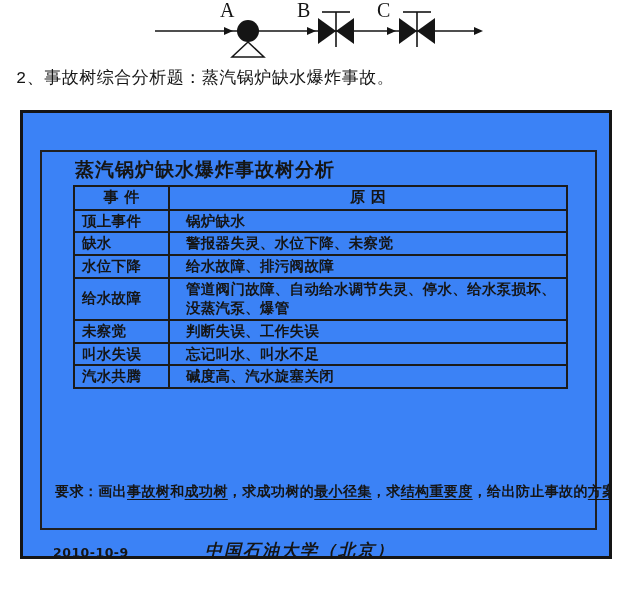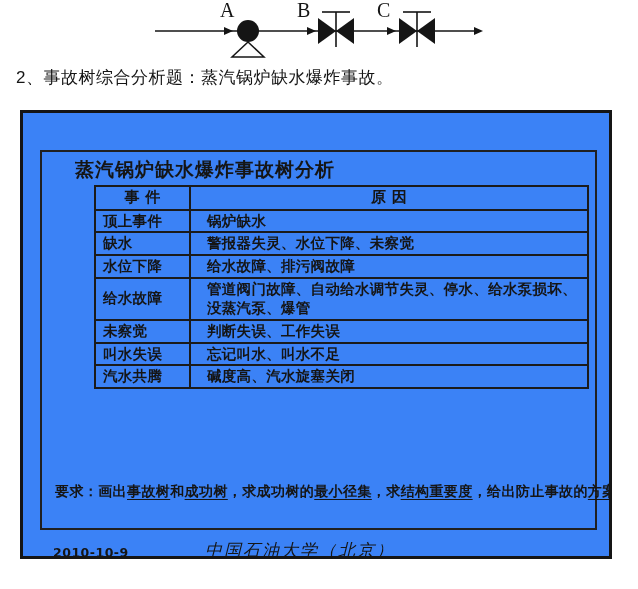--- a/index.html
+++ b/index.html
@@ -13,21 +13,21 @@
   }
 
   
   .diagram { position:absolute; left:150px; top:0; width:340px; height:60px; }
   .dlabel { font-family:"Liberation Serif","DejaVu Serif",serif; font-size:20px; fill:#151515; }
 
   
   .question {
     position:absolute; left:16px; top:66px;
     font-size:17px; letter-spacing:0.5px;
-    font-family:Liberation Sans, sans-serif;
+    font-family:Liberation Mono, monospace;
     white-space:nowrap;
   }
 
   
   .slide {
     position:absolute; left:20px; top:110px;
     width:592px; height:449px;
     border:3px solid #151515;
     background:#3b82f6;
     overflow:hidden;
@@ -40,21 +40,21 @@
   .title {
     position:absolute; left:33px; top:5px;
     font-size:19px; font-weight:bold; letter-spacing:1px;
     white-space:nowrap;
   }
 
   
   .ft {
     position:absolute; left:31px; top:33px;
     width:495px;
-    border-collapse:collapse; table-layout:fixed;margin-left:21px;
+    border-collapse:collapse; table-layout:fixed;
   }
   .ft th, .ft td {
     border:2px solid #1b1b1b;
     font-weight:bold;
     font-size:14.5px;
     line-height:1.3;
     letter-spacing:0.3px;
     padding:1px 4px 1px 7px;
     vertical-align:middle;
   }
@@ -74,21 +74,21 @@
   
   .footer { position:absolute; left:0; top:426px; width:100%; height:26px; }
   .date {
     position:absolute; left:30px; top:6px;
     font-size:12.5px; font-weight:bold; letter-spacing:0.5px;
   }
   .inst {
     position:absolute; left:50%; top:0; transform:translateX(-50%);
     margin-left:-16px;
     font-family:"Liberation Serif","DejaVu Serif",serif;
-    font-style:italic; font-weight:normal;
+    font-style:italic; font-weight:bold;
     font-size:17px; letter-spacing:2px; white-space:nowrap;
   }
 </style>
 </head>
 <body>
 
 <div class="diagram">
   <svg width="340" height="60" viewBox="0 0 340 60">
     <text class="dlabel" x="70" y="17">A</text>
     <text class="dlabel" x="147" y="17">B</text>

